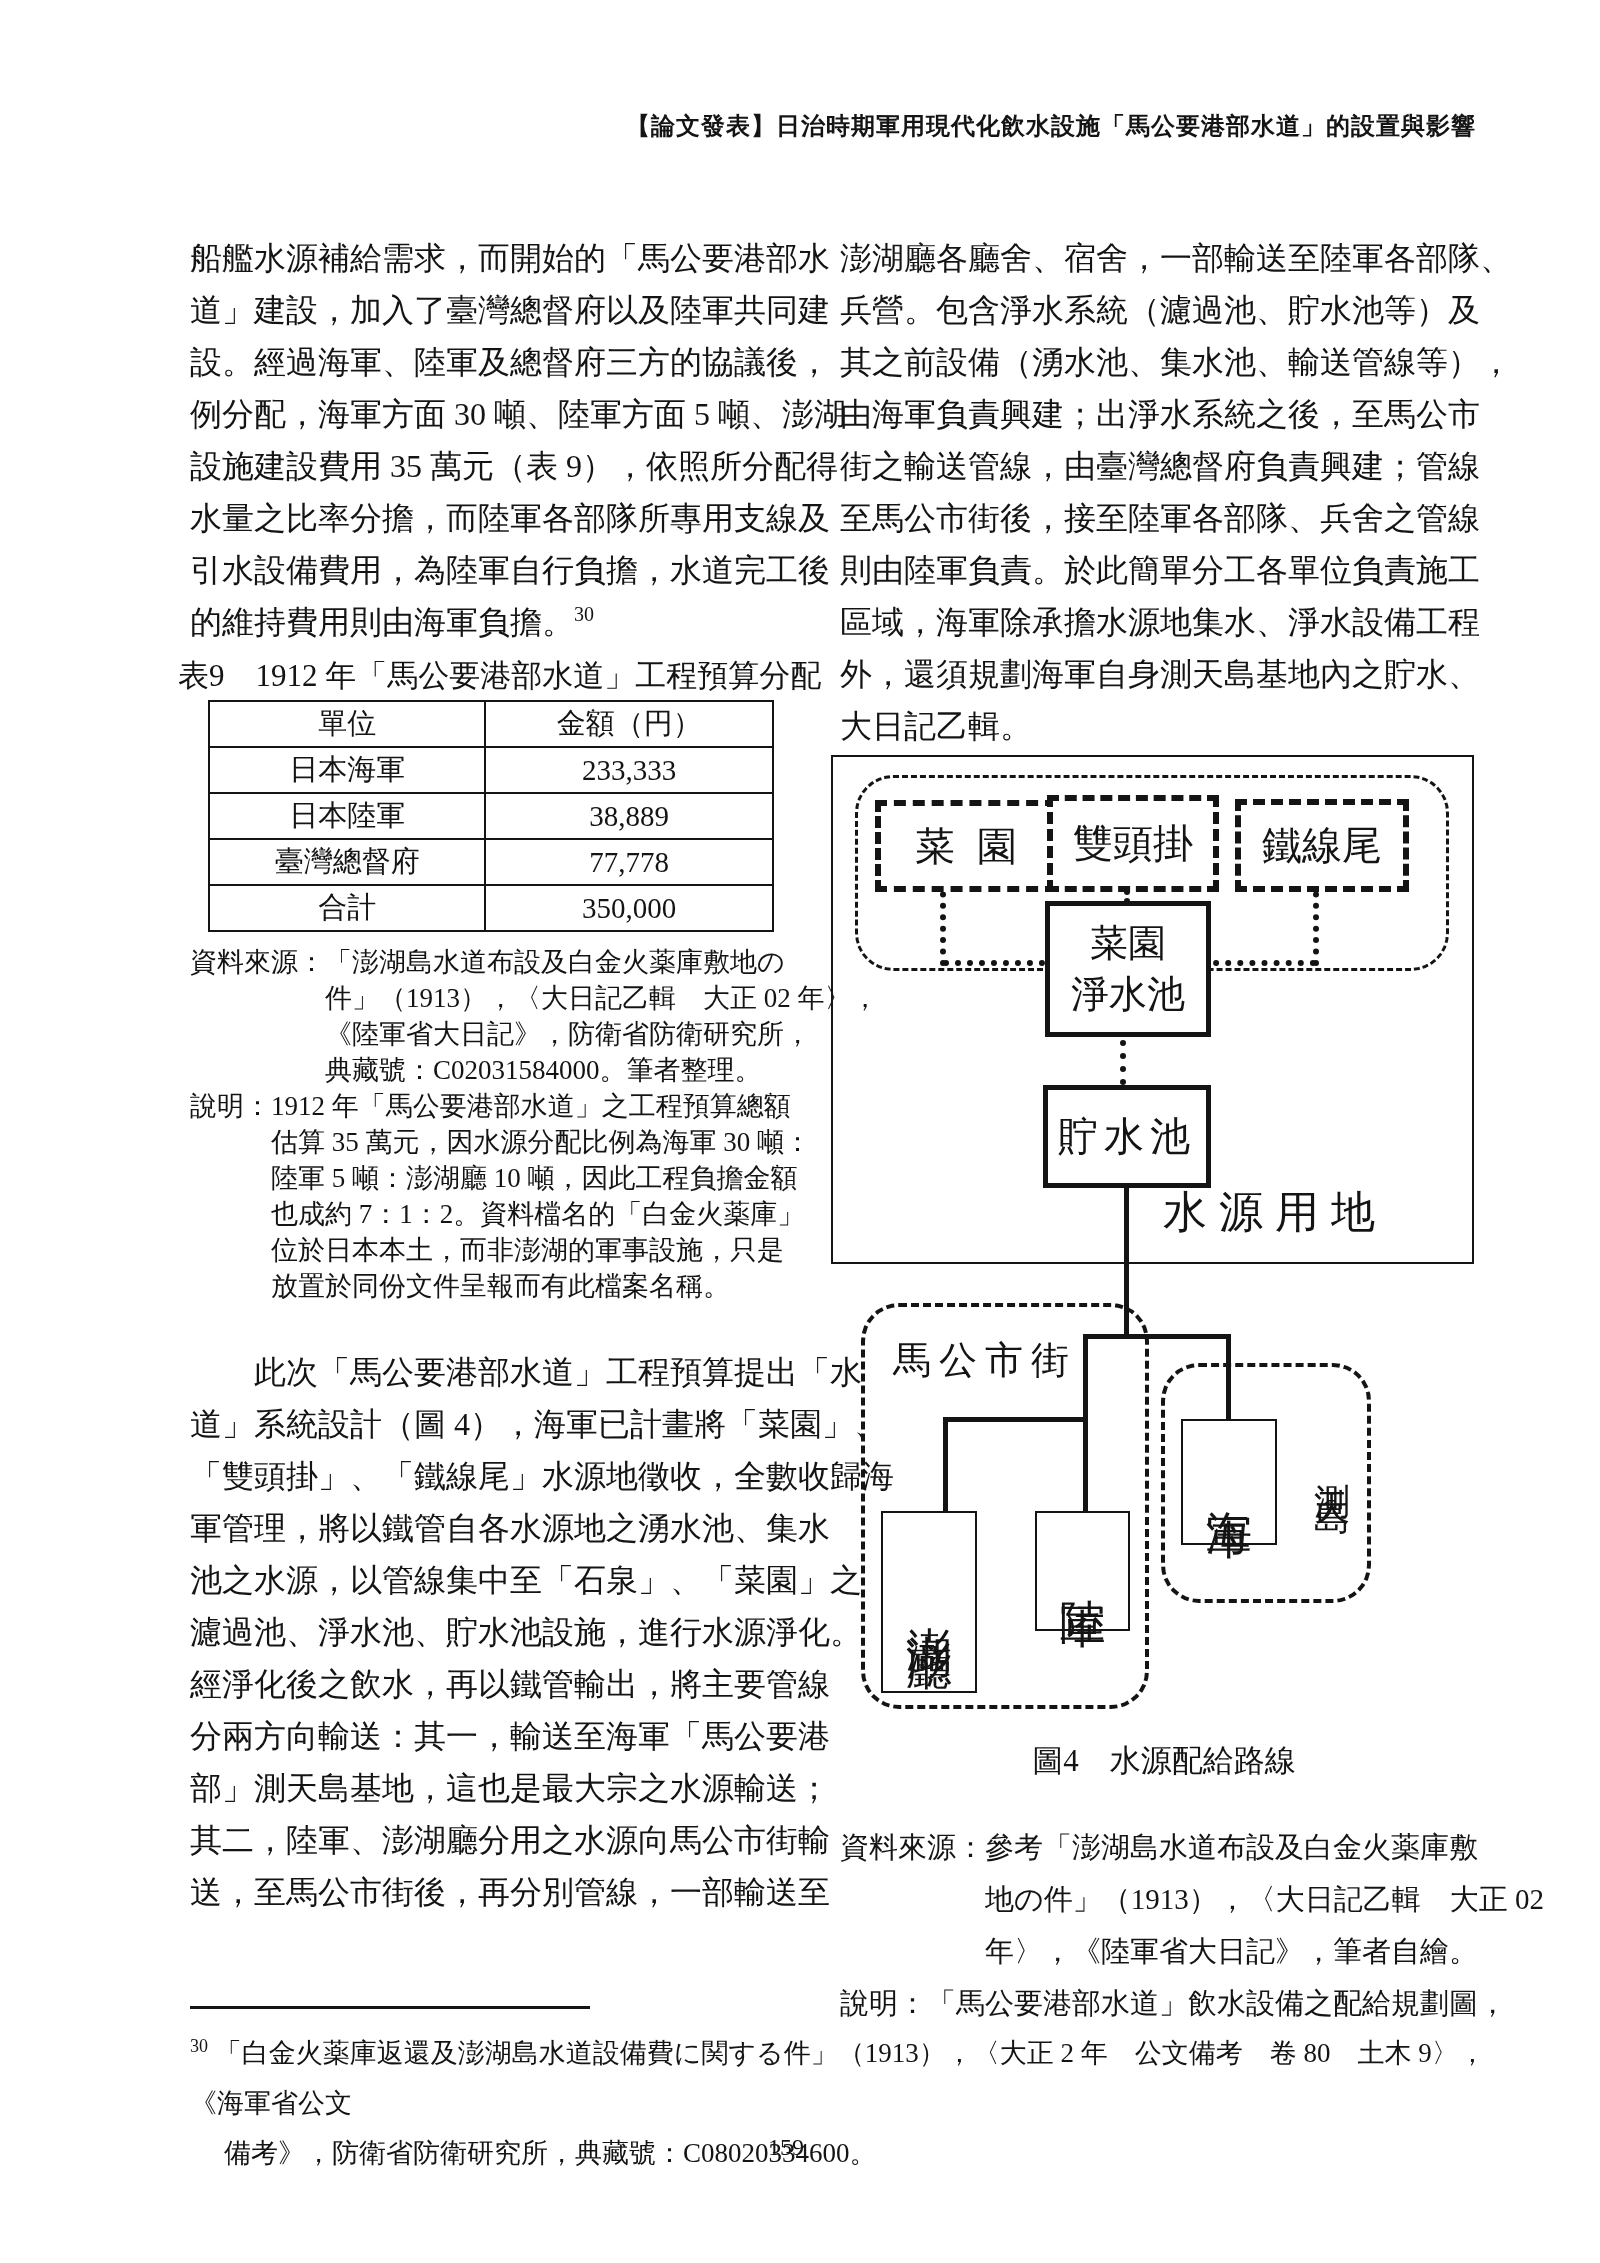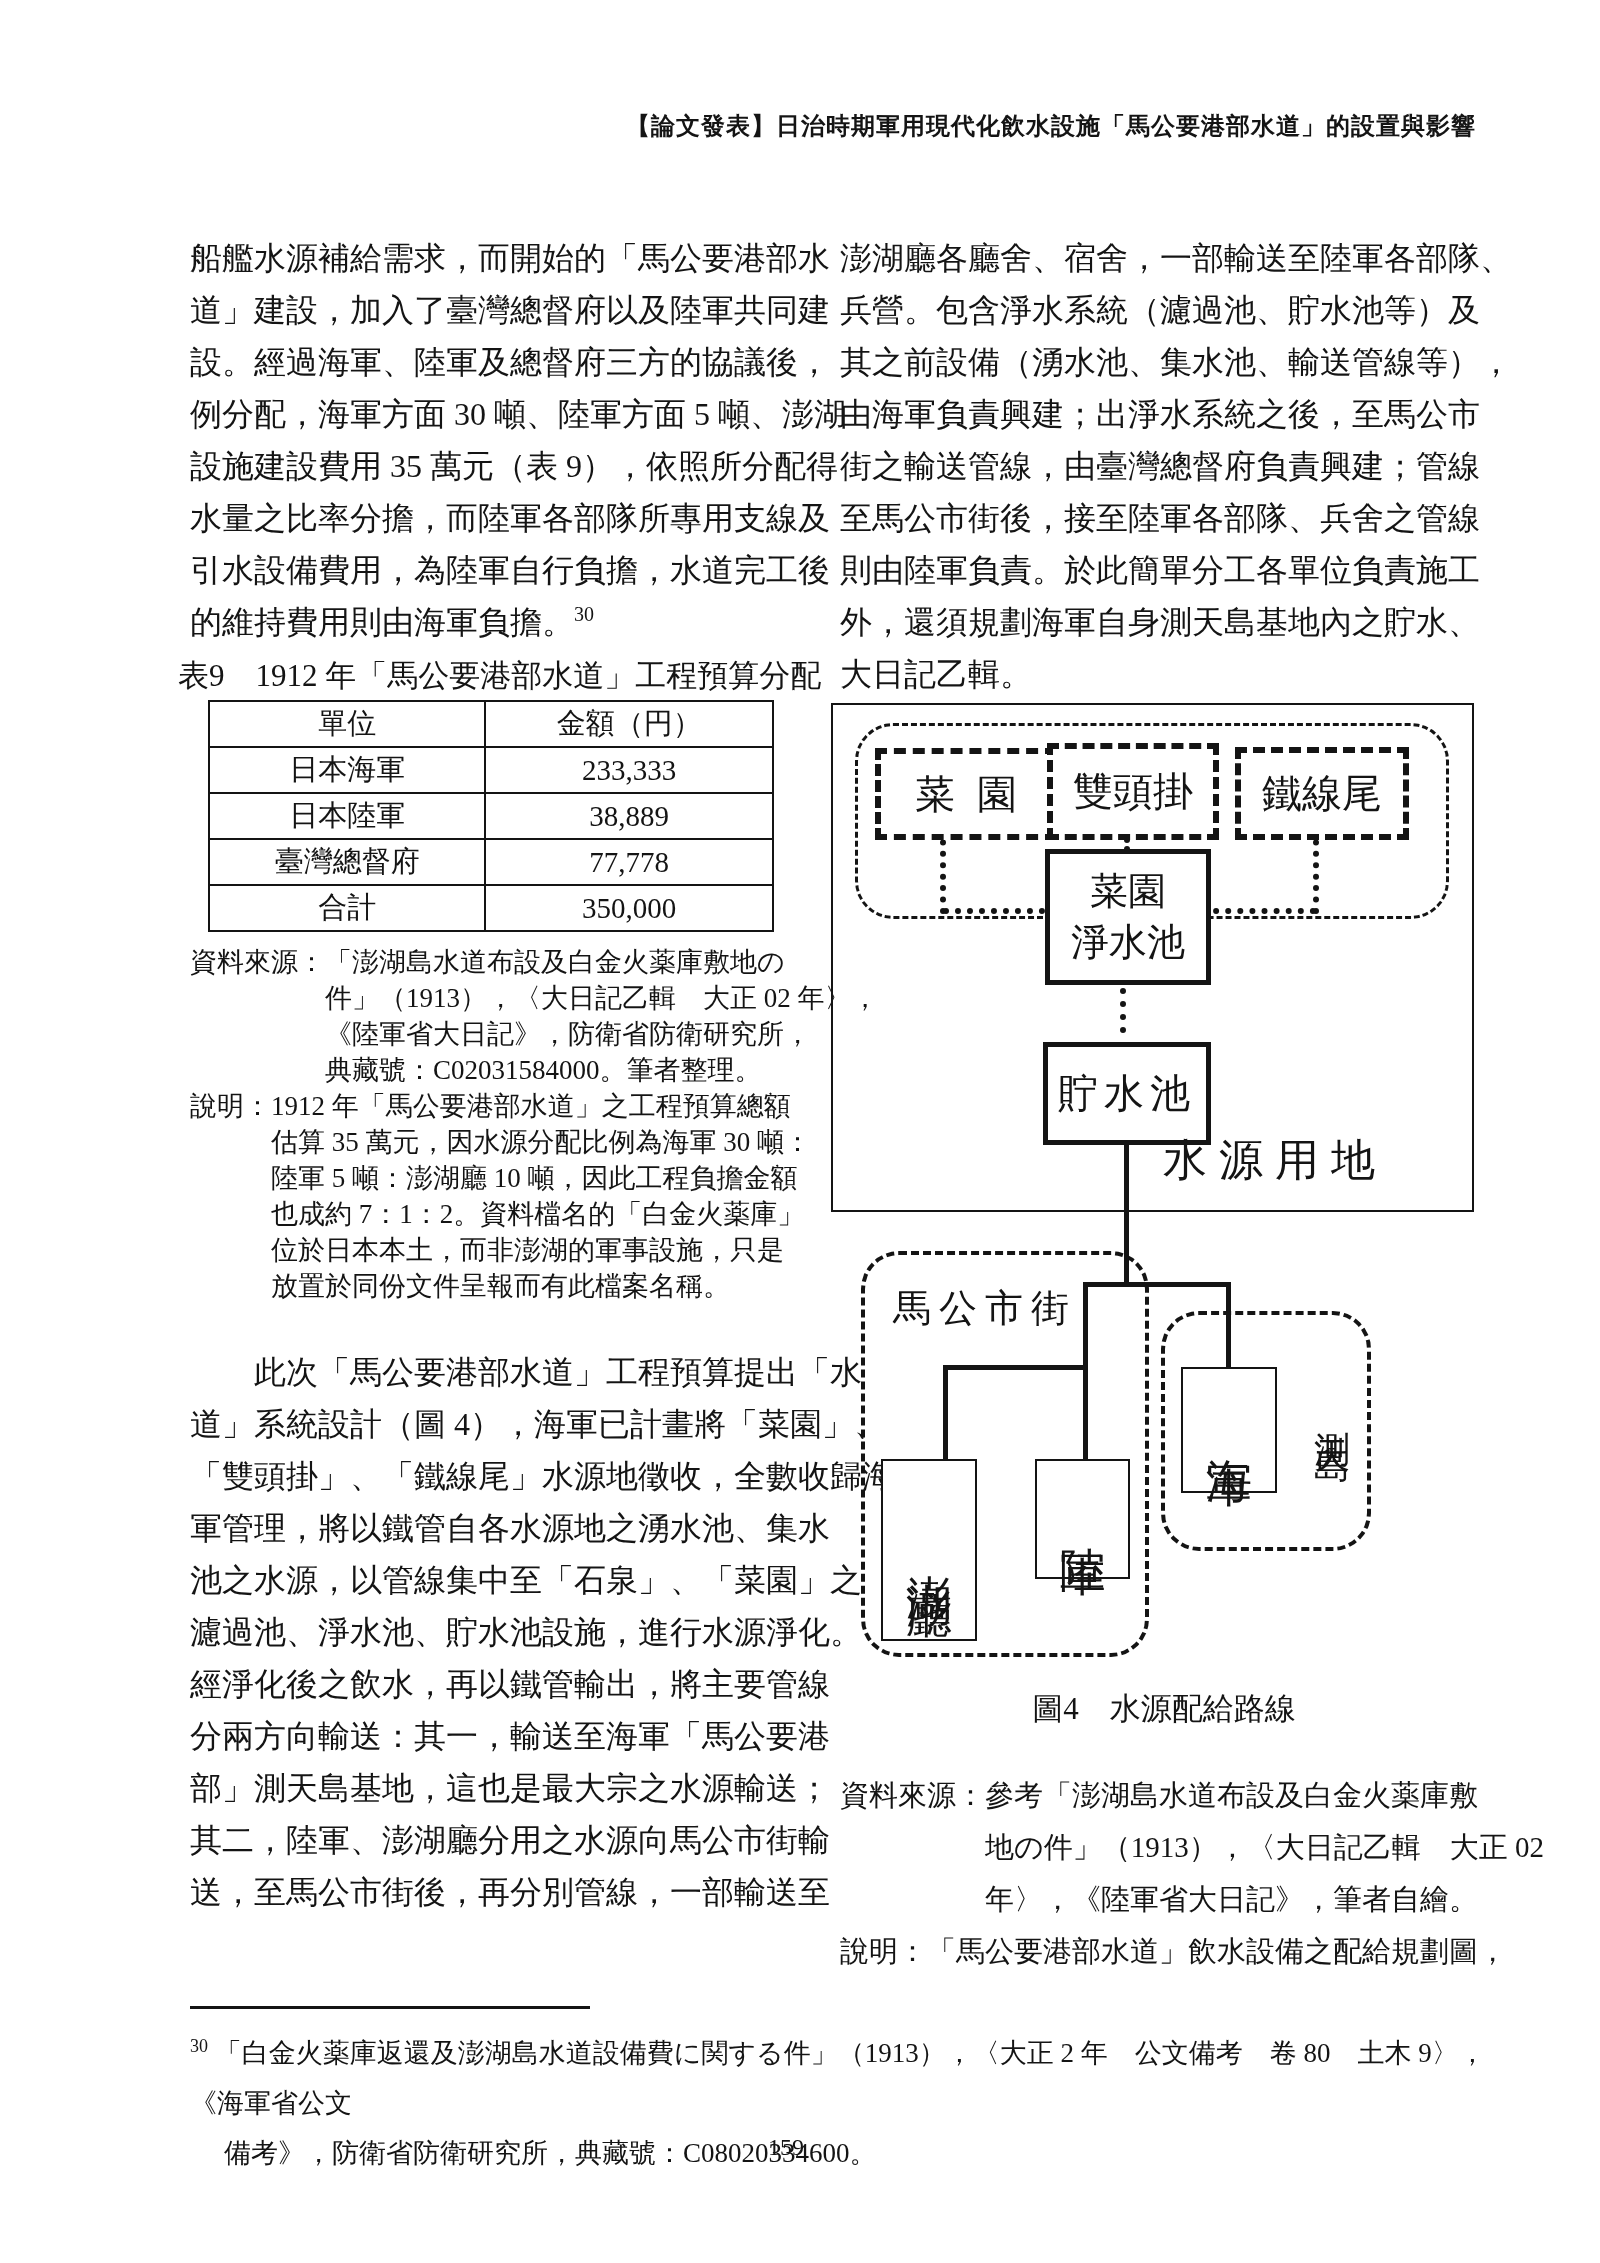--- a/index.html
+++ b/index.html
@@ -162,20 +162,21 @@
 
   <div id="col-right" class="col">
     <div class="body-lines">
         <div>澎湖廳各廳舍、宿舍，一部輸送至陸軍各部隊、</div>
         <div>兵營。包含淨水系統（濾過池、貯水池等）及</div>
         <div>其之前設備（湧水池、集水池、輸送管線等），</div>
         <div>由海軍負責興建；出淨水系統之後，至馬公市</div>
         <div>街之輸送管線，由臺灣總督府負責興建；管線</div>
         <div>至馬公市街後，接至陸軍各部隊、兵舍之管線</div>
         <div>則由陸軍負責。於此簡單分工各單位負責施工</div>
+        <div>區域，海軍除承擔水源地集水、淨水設備工程</div>
         <div>外，還須規劃海軍自身測天島基地內之貯水、</div>
         <div>大日記乙輯。</div>
       </div>
 
     <div id="figure">
       <div class="frame"></div>
       <div class="dashdot region-a"></div>
 
       <div class="dotline-v" style="left:109px;top:125px;height:86px;"></div>
       <div class="dotline-h" style="left:112px;top:205px;width:102px;"></div>
@@ -195,21 +196,21 @@
       <div class="srcbox" style="left:44px;top:45px;width:148px;height:80px;letter-spacing:22px;padding-left:22px;">菜園</div>
       <div class="srcbox" style="left:216px;top:40px;width:160px;height:85px;">雙頭掛</div>
       <div class="srcbox" style="left:404px;top:44px;width:162px;height:81px;">鐵線尾</div>
 
       <div class="solidbox" style="left:214px;top:146px;width:156px;height:126px;">
         <div>
           <div>菜園</div>
           <div>淨水池</div>
         </div>
       </div>
-      <div class="solidbox" style="left:212px;top:339px;width:158px;height:93px;font-size:40px;letter-spacing:6px;">貯水池</div>
+      <div class="solidbox" style="left:212px;top:330px;width:158px;height:93px;font-size:40px;letter-spacing:6px;">貯水池</div>
 
       <div class="fig-label" id="label-source-area">水源用地</div>
 
       <div class="dashdot region-magong"></div>
       <div class="dashdot region-island"></div>
       <div class="fig-label" id="label-magong">馬公市街</div>
 
       <div class="thinbox vtext" style="left:50px;top:756px;width:92px;height:178px;">澎湖廳</div>
       <div class="thinbox vtext" style="left:204px;top:756px;width:91px;height:116px;">陸軍</div>
       <div class="thinbox vtext" style="left:350px;top:664px;width:92px;height:122px;">海軍</div>

